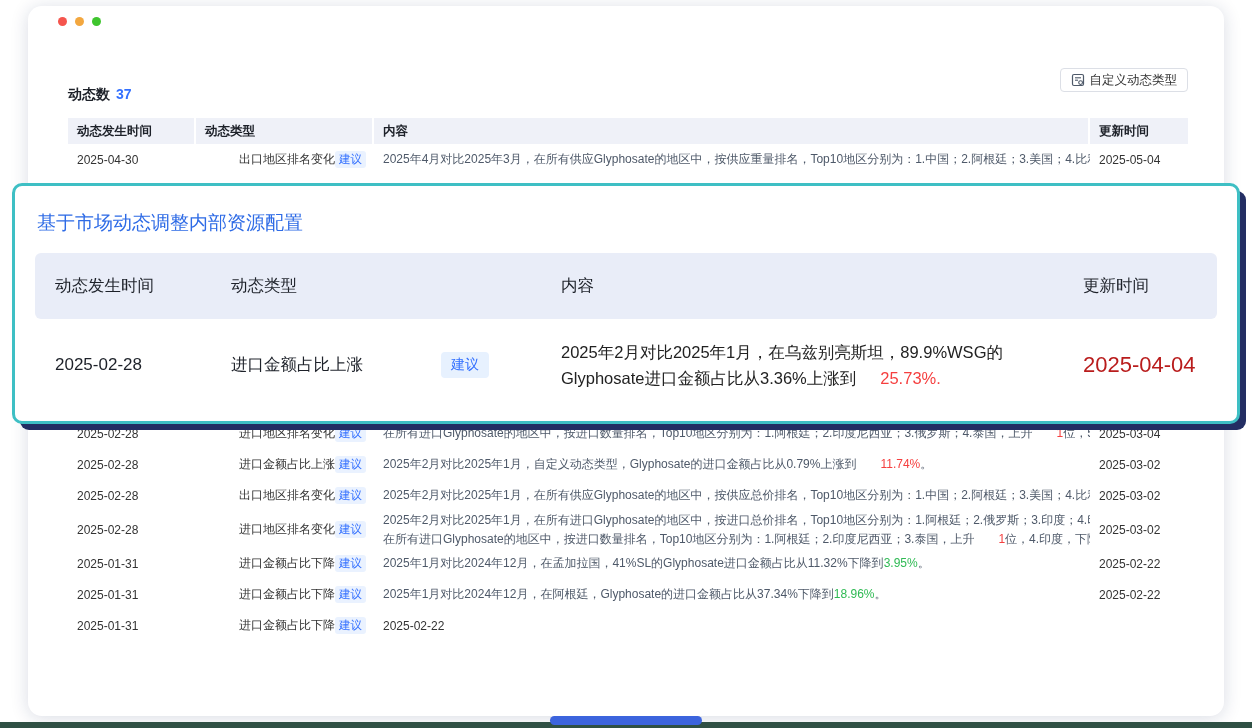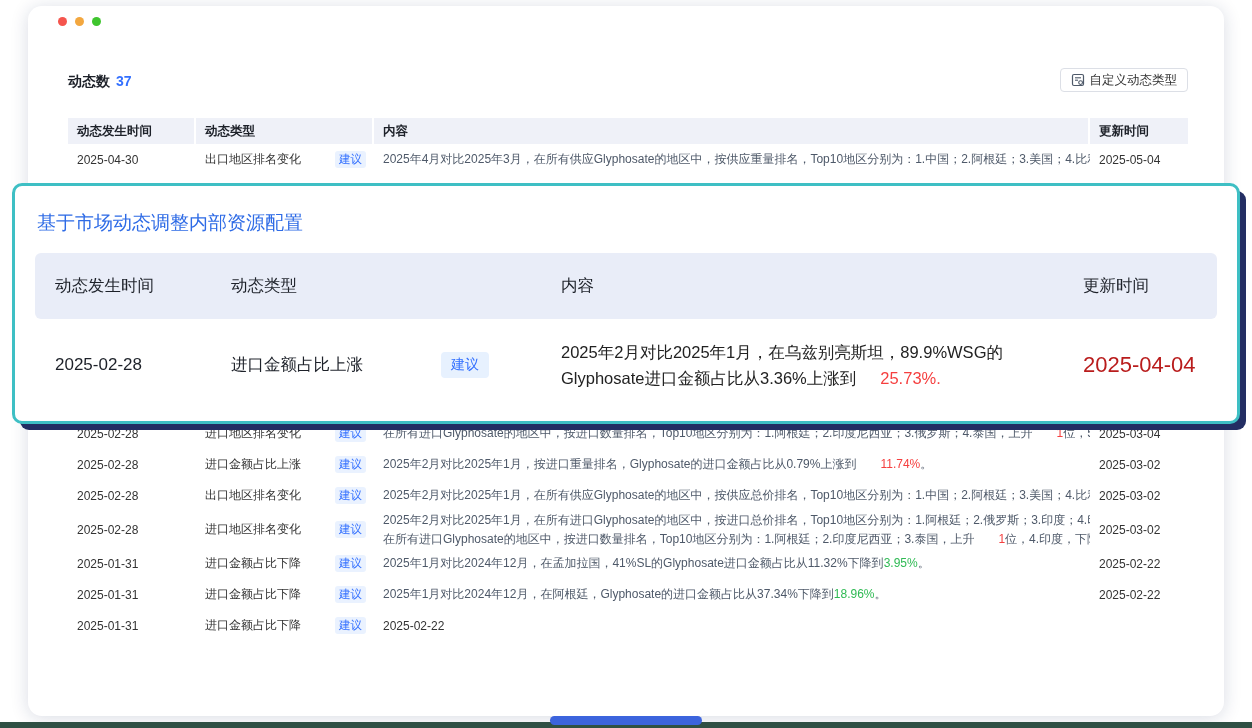--- a/index.html
+++ b/index.html
@@ -8,37 +8,37 @@
   .stage { position:relative; width:1252px; height:728px; background:#fff; }
 
   
   .window { position:absolute; left:28px; top:6px; width:1196px; height:710px;
     background:#fff; border-radius:14px; box-shadow:0 2px 18px rgba(20,40,90,.16); }
   .traffic { position:absolute; left:30px; top:11px; display:flex; gap:8px; }
   .dot { width:9px; height:9px; border-radius:50%; }
   .dot.red{ background:#F5554D; } .dot.yellow{ background:#F3A73F; } .dot.green{ background:#3FC52E; }
 
   .panel-header { position:absolute; left:40px; right:36px; top:62px; height:32px; }
-  .count-wrap { position:absolute; left:0; top:5px; font-size:14px; font-weight:bold; color:#1D2129; }
+  .count-wrap { position:absolute; left:0; top:18px; font-size:14px; font-weight:bold; color:#1D2129; }
   .count-wrap .num { color:#3370FF; margin-left:6px; }
   .custom-btn { position:absolute; right:0; top:0; height:24px; padding:0 10px; display:flex;
     align-items:center; gap:5px; border:1px solid #DCDFE6; border-radius:4px; background:#fff;
     font-size:12.5px; color:#333; cursor:pointer; }
   .custom-btn svg { display:block; }
 
   
   .bg-table { position:absolute; left:40px; top:112px; width:1120px; font-size:12px; }
   .thead { display:grid; grid-template-columns:128px 178px 716px 98px; height:26px; }
   .thead .hcell { background:#EFF1F8; display:flex; align-items:center; padding-left:9px;
     font-weight:bold; color:#1D2129; font-size:12.5px; border-right:2px solid #fff; }
   .thead .hcell:last-child { border-right:none; }
   .trow { display:grid; grid-template-columns:128px 178px 716px 98px; min-height:31px;
     align-items:center; color:#333; }
   .trow .cell { padding-left:9px; }
-  .trow .cell.type { display:flex; align-items:center; justify-content:space-between; padding-right:8px; }
+  .trow .cell.type { display:flex; align-items:center; justify-content:flex-end; padding-right:8px; }
   .trow .cell.content { color:#4E5969; line-height:18.5px; padding-right:14px;
     white-space:nowrap; overflow:hidden; }
   .trow.tall { align-items:center; }
   .tag-sm { color:#3370FF; background:#EAF2FF; border-radius:3px; font-size:11.5px;
     line-height:17px; padding:0 4px; flex:none; }
   .spacer { width:100%; }
 
   .c-red { color:#F53F3F;margin-left:24px; }
   .c-green { color:#2FBA54; }
 
@@ -126,21 +126,21 @@
             </div>
             <div class="cell update">2025-03-04</div>
           </div>
           <div class="trow">
             <div class="cell time">2025-02-28</div>
             <div class="cell type">
               <div class="">进口金额占比上涨</div>
               <div class="tag-sm">建议</div>
             </div>
             <div class="cell content">
-              <div class=""><span>2025年2月对比2025年1月，按进口重量排名，Glyphosate的进口金额占比从0.79%上涨到</span><span class="c-red">11.74%</span><span>。</span></div>
+              <div class=""><span>2025年2月对比2025年1月，自定义动态类型，Glyphosate的进口金额占比从0.79%上涨到</span><span class="c-red">11.74%</span><span>。</span></div>
             </div>
             <div class="cell update">2025-03-02</div>
           </div>
           <div class="trow">
             <div class="cell time">2025-02-28</div>
             <div class="cell type">
               <div class="">出口地区排名变化</div>
               <div class="tag-sm">建议</div>
             </div>
             <div class="cell content">

